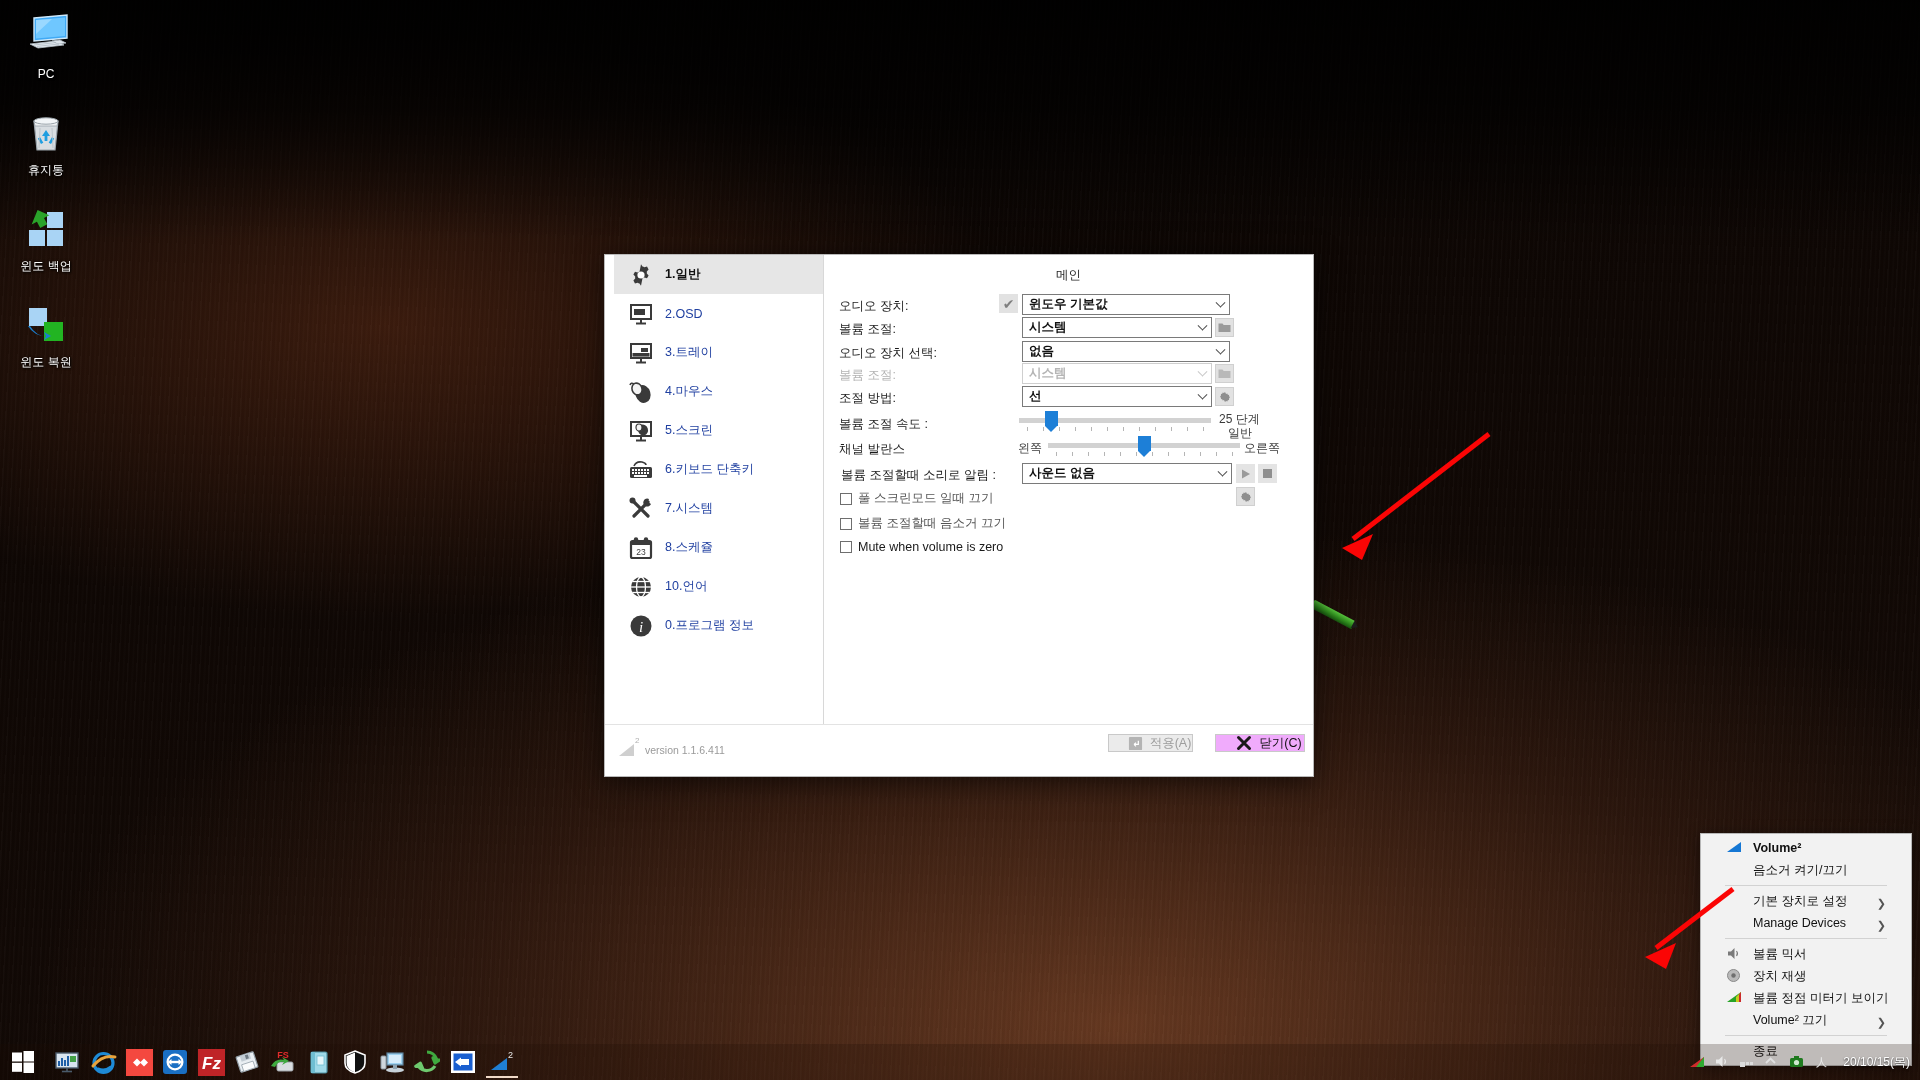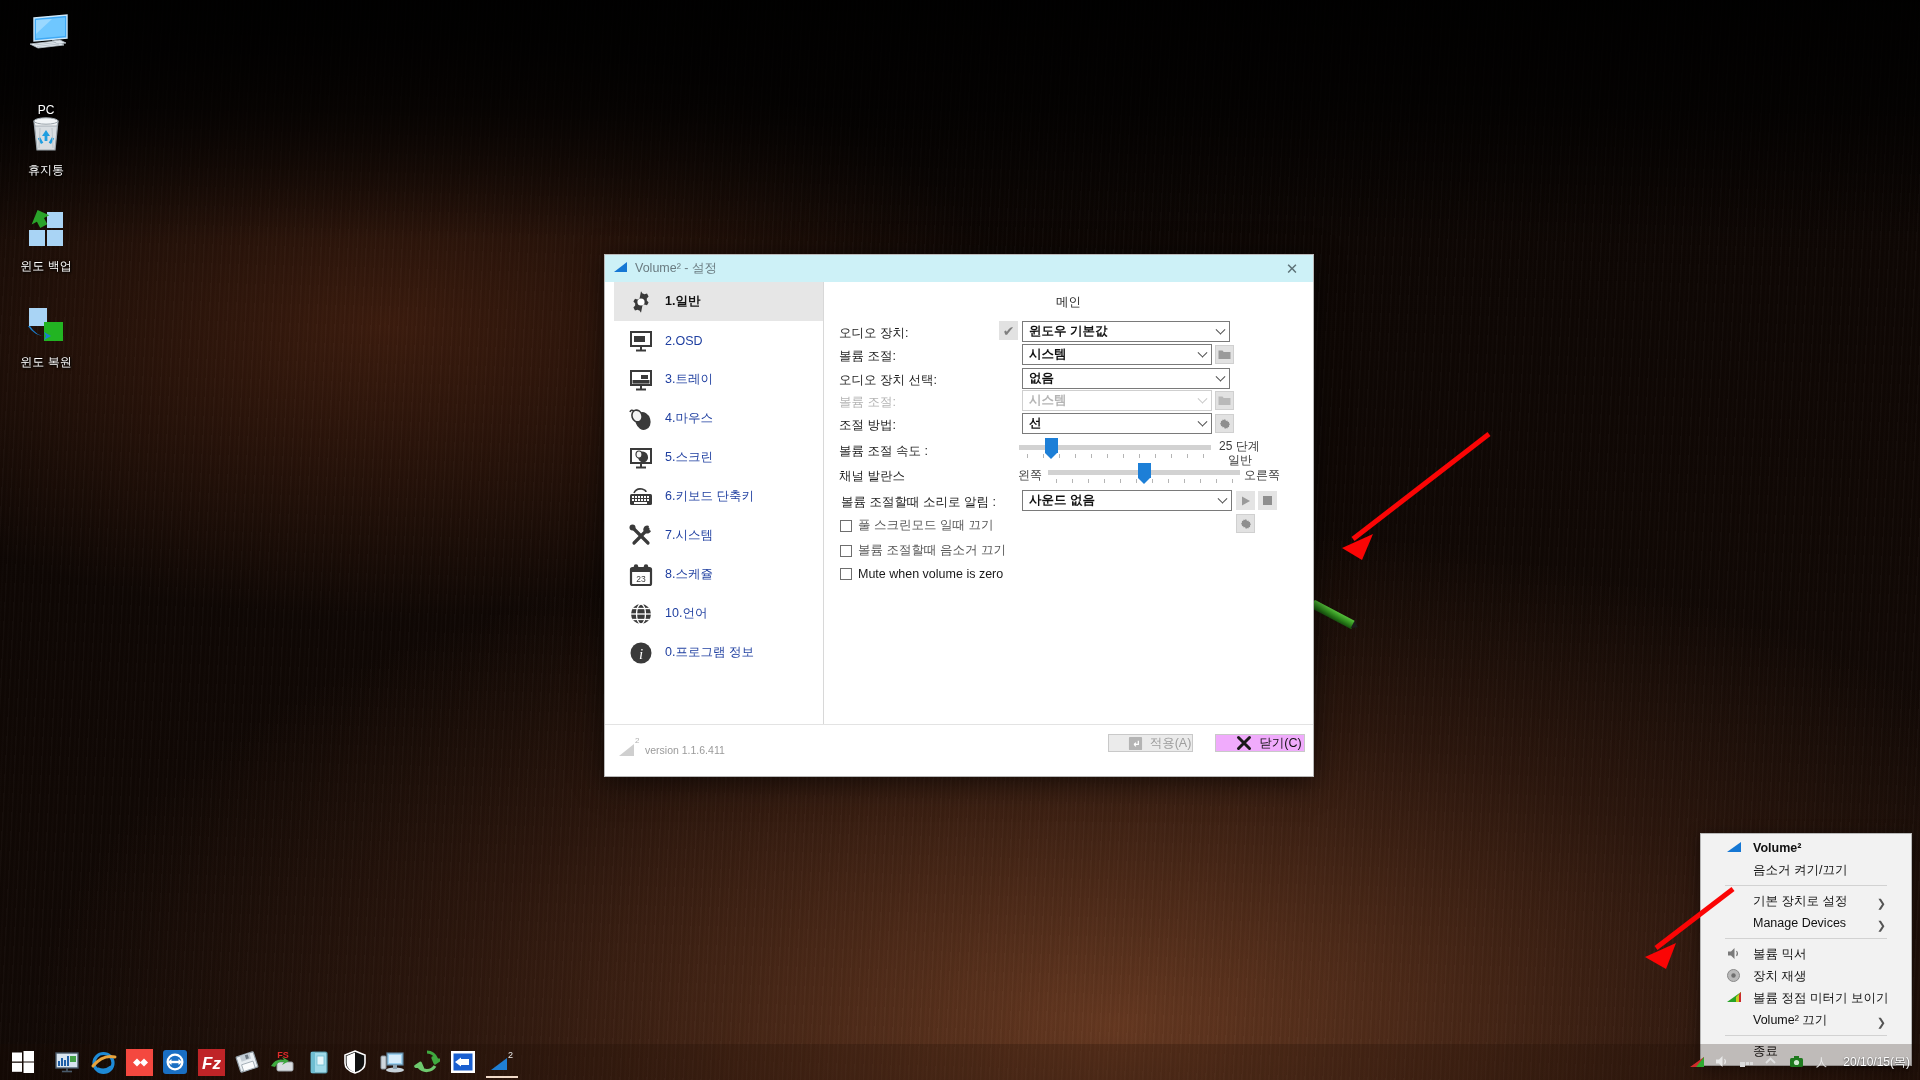--- a/index.html
+++ b/index.html
@@ -248,21 +248,21 @@
 </head>
 <body>
 
 <div id="desktop">
   <div id="wood-grain"></div>
   <div id="wood-shadow"></div>
   <div id="pencil"></div>
   <div id="dark-top"></div>
 </div>
 
-<div class="desk-icon" style="left:0px; top:12px;gap:36px;">
+<div class="desk-icon" style="left:0px; top:12px;">
   <div class="glyph">
     <svg viewBox="0 0 48 48" width="48" height="48">
       <polygon points="12,6 45,3 45,26 12,29" fill="#3fa9f5"></polygon>
       <polygon points="12,6 45,3 45,26 12,29" fill="none" stroke="#cfe9fb" stroke-width="1.4"></polygon>
       <polygon points="14,8 43,5.5 43,24 14,26.5" fill="#6fc7ff"></polygon>
       <polygon points="14,8 30,7 14,22" fill="#a8ddff" opacity="0.75"></polygon>
       <polygon points="8,32 34,29 42,33 16,36" fill="#e8eef3" stroke="#b5bfc7" stroke-width="0.8"></polygon>
       <polygon points="30,29 38,28 44,31 36,32" fill="#dfe6ec" stroke="#b5bfc7" stroke-width="0.8"></polygon>
       <g stroke="#9eaab4" stroke-width="0.6">
         <line x1="12" y1="33" x2="34" y2="30.6"></line>
@@ -311,29 +311,20 @@
       <rect x="7" y="8" width="18" height="18" fill="#a9d4f5"></rect>
       <rect x="22" y="22" width="19" height="19" fill="#22b422"></rect>
       <path d="M6 28 q6 10 16 10 l-2 -4 l7 4 l-7 4 l2 -4 q-12 0 -18 -10 z" fill="#1a7fd0" transform="translate(2,-2)"></path>
     </svg>
   </div>
   <div class="dlabel">윈도 복원</div>
 </div>
 
 <div id="vol-window">
 
-  <div id="vol-titlebar">
-    <span>
-      <svg width="15" height="12" viewBox="0 0 15 12">
-          <polygon points="1,11 14,1 14,11" fill="#1577d4"></polygon>
-        </svg>
-    </span>
-    <span id="vol-title-text">Volume² - 설정</span>
-    <div id="vol-close">✕</div>
-  </div>
 
   <div id="vol-body">
 
     <div id="vol-sidebar">
 
       <div class="nav-item active">
         <span class="nav-ico">
           <svg width="26" height="26" viewBox="0 0 26 26">
               <g fill="#3a3a3a">
             <path d="M13 2.2l1.5 2.3a8.8 8.8 0 011.9.8l2.6-.7 1.6 2.8-1.8 2a8.8 8.8 0 010 2l1.8 2-1.6 2.8-2.6-.7a8.8 8.8 0 01-1.9.8L13 23.8l-1.5-2.3a8.8 8.8 0 01-1.9-.8l-2.6.7-1.6-2.8 1.8-2a8.8 8.8 0 010-2l-1.8-2 1.6-2.8 2.6.7a8.8 8.8 0 011.9-.8z"></path>

